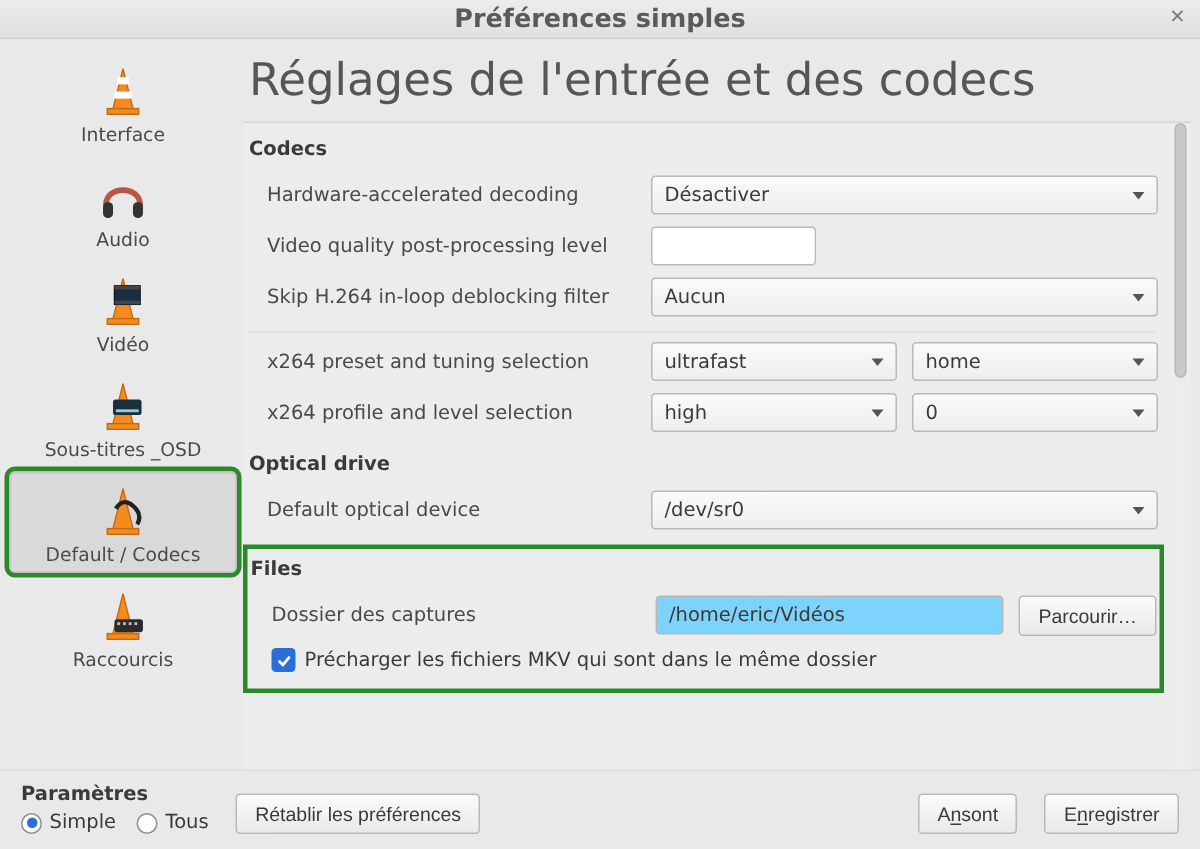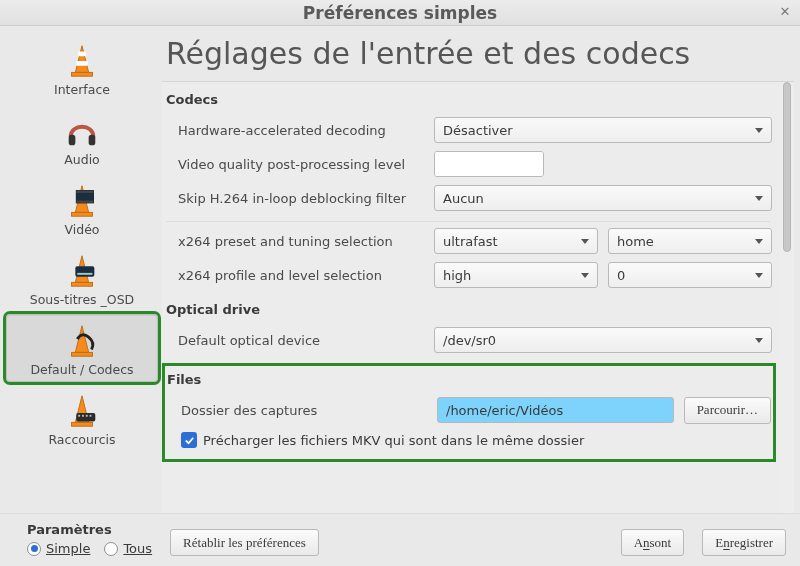--- a/index.html
+++ b/index.html
@@ -221,21 +221,21 @@
     color: #3a3a3a;
   }
   .btn {
     height: 27px;
     padding: 0 12px;
     background: linear-gradient(#fbfbfb, #e9e9e9);
     border: 1px solid #b9b9b9;
     border-radius: 3px;
     cursor: pointer;
     color: #3a3a3a;
-    font-family: Liberation Serif, serif;
+    font-family: Liberation Sans, sans-serif;
     font-size: 13px;
   }
   .checkbox {
     width: 16px;
     height: 16px;
     background: #2b6fd6;
     border-radius: 3px;
     display: flex;
     align-items: center;
     justify-content: center;
@@ -261,21 +261,20 @@
   }
   .params-label {
     font-weight: 700;
     color: #3a3a3a;
     margin-right: -6px;
   }
   .radios {
     display: flex;
     align-items: center;
     gap: 14px;
-    text-decoration: underline;
   }
   .radio {
     display: flex;
     align-items: center;
     gap: 5px;
     cursor: pointer;
   }
   .radio .dot {
     width: 14px;
     height: 14px;
@@ -481,21 +480,21 @@
         </div>
 
         <div class="scrollbar">
           <div class="thumb"></div>
         </div>
       </div>
     </div>
   </div>
 
   <div class="bottombar">
-    <div style="display:flex;flex-direction:column;gap:4px;margin-left:13px;">
+    <div style="display:flex;flex-direction:column;gap:4px;">
       <div class="params-label">Paramètres</div>
       <div class="radios">
         <div class="radio checked">
           <span class="dot">
               <span class="inner"></span>
             </span>
           <span>Simple</span>
         </div>
         <div class="radio">
           <span class="dot"></span>

